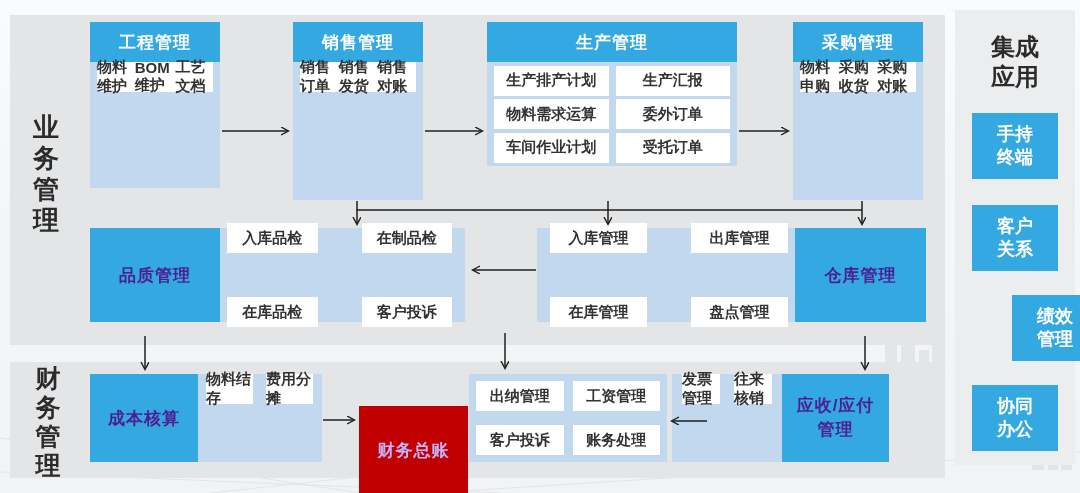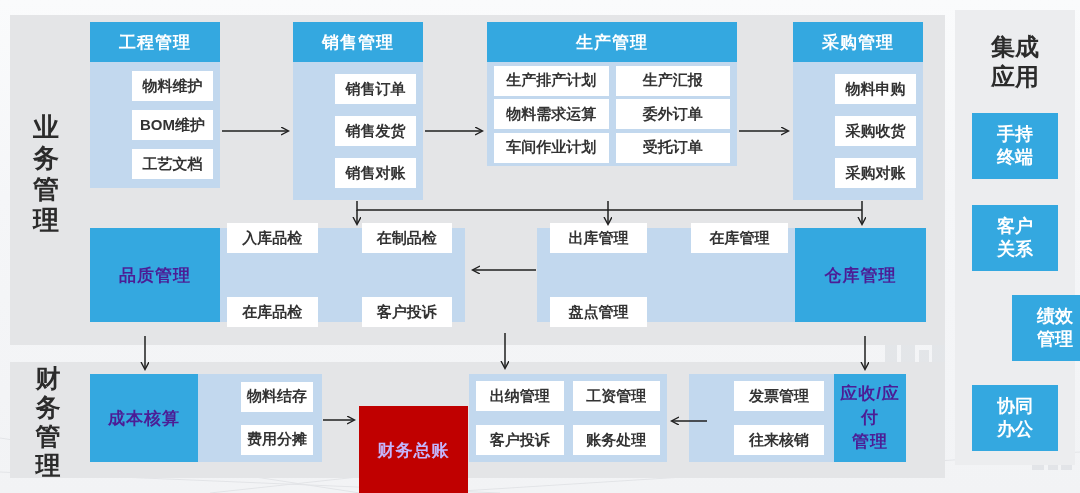--- a/index.html
+++ b/index.html
@@ -15,21 +15,21 @@
     font-size:26px;font-weight:700;color:#2b2b2b;line-height:31px;
     word-break:break-all;
   }
   .group{position:absolute;background:#c2d8ee;z-index:2;display:flex;}
   .colgroup{flex-direction:column;}
   .ghead{
     height:40px;flex:0 0 40px;background:#34a8e0;color:#fff;
     display:flex;align-items:center;justify-content:center;
     font-size:17px;font-weight:600;letter-spacing:1px;
   }
-  .gcells{flex:1;display:flex;flex-direction:column;justify-content:space-evenly;padding:0 7px;margin-left:35px;}
+  .gcells{flex:1;display:flex;flex-direction:row;justify-content:space-evenly;padding:0 7px;}
   .gcells2{flex:1;display:grid;grid-template-columns:1fr 1fr;column-gap:7px;align-content:space-evenly;padding:0 7px;}
   .cell{
     background:#fff;color:#333;height:30px;
     display:flex;align-items:center;justify-content:center;
     font-size:15px;font-weight:600;
   }
   .bluebox{
     background:#34a8e0;color:#4c1d95;display:flex;align-items:center;justify-content:center;
     font-size:17px;font-weight:600;text-align:center;letter-spacing:1px;
   }
@@ -126,20 +126,21 @@
     <div class="grid22" style="padding:0 13px 0 7px;">
       <div class="cell">入库品检</div>
       <div class="cell">在制品检</div>
       <div class="cell">在库品检</div>
       <div class="cell">客户投诉</div>
     </div>
   </div>
 
   <div class="group" style="left:537px;top:228px;width:389px;height:94px;">
     <div class="grid22" style="padding:0 7px 0 13px;">
+      <div class="cell">入库管理</div>
       <div class="cell">出库管理</div>
       <div class="cell">在库管理</div>
       <div class="cell">盘点管理</div>
     </div>
     <div class="bluebox" style="width:131px;">仓库管理</div>
   </div>
 
   <div class="group" style="left:90px;top:374px;width:232px;height:88px;">
     <div class="bluebox" style="width:108px;">成本核算</div>
     <div class="gcells" style="justify-content:center;gap:13px;padding:0 9px 0 8px;">
@@ -152,21 +153,21 @@
 
   <div class="group" style="left:469px;top:374px;width:198px;height:88px;">
     <div class="grid22" style="padding:12px 7px;column-gap:9px;row-gap:14px;">
       <div class="cell">出纳管理</div>
       <div class="cell">工资管理</div>
       <div class="cell">客户投诉</div>
       <div class="cell">账务处理</div>
     </div>
   </div>
 
-  <div class="group" style="left:689px;top:374px;width:217px;height:88px;">
+  <div class="group" style="left:672px;top:374px;width:217px;height:88px;">
     <div class="gcells" style="justify-content:center;gap:14px;padding:0 10px;width:90px;flex:0 0 auto;">
       <div class="cell">发票管理</div>
       <div class="cell">往来核销</div>
     </div>
     <div class="bluebox pre" style="flex:1;line-height:24px;">应收/应付
 管理</div>
   </div>
 
   <div class="ptitle pre" style="left:955px;top:32px;width:120px;">集成
 应用</div>

